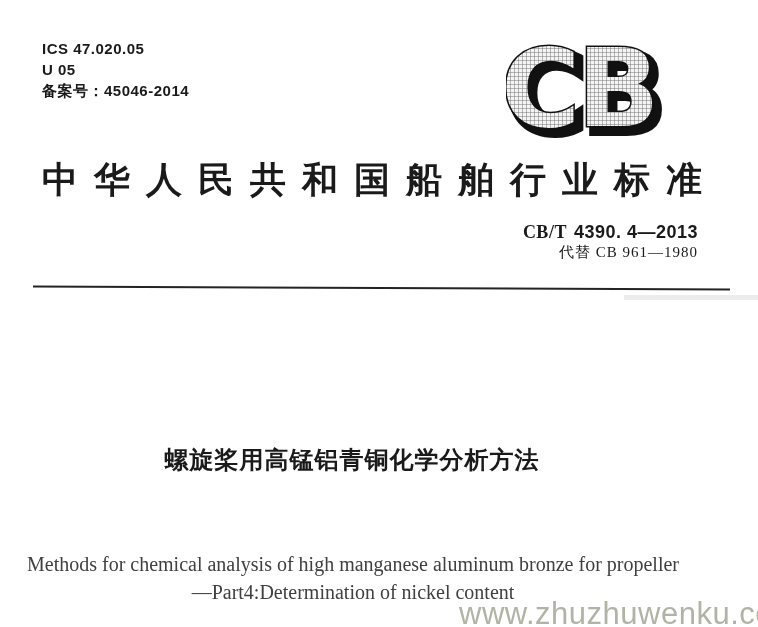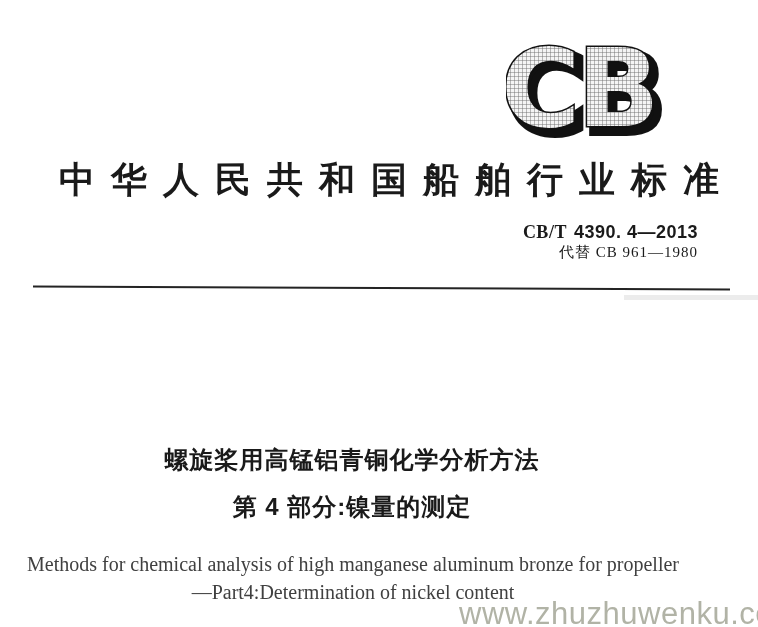--- a/index.html
+++ b/index.html
@@ -35,21 +35,21 @@
     left: 506px;
     top: 40px;
     width: 182px;
     height: 98px;
   }
   .logo svg { display: block; width: 100%; height: 100%; }
 
   
   .std-heading {
     position: absolute;
-    left: 17px;
+    left: 0;
     top: 156px;
     padding-left: 42px;
     font-size: 36px;
     font-weight: bold;
     letter-spacing: 16px;
     white-space: nowrap;
   }
 
   
   .std-block {
@@ -130,20 +130,25 @@
     letter-spacing: 0.5px;
     color: #b1b3a6;
     white-space: nowrap;
   }
 </style>
 </head>
 <body>
 
 <div class="page">
 
+  <div class="meta-block">
+    <div>ICS 47.020.05</div>
+    <div>U 05</div>
+    <div>备案号：45046-2014</div>
+  </div>
 
   <div class="logo">
     <svg viewBox="0 0 182 98">
       <defs>
         <pattern id="hatch" width="4" height="4" patternUnits="userSpaceOnUse">
           <rect width="4" height="4" fill="#f4f4f4"></rect>
           <path d="M0 0H4 M0 0V4" stroke="#6b6b6b" stroke-width="0.9"></path>
         </pattern>
       </defs>
 
@@ -161,21 +166,20 @@
     </div>
     <div class="std-replaces">代替 CB 961—1980</div>
   </div>
 
   <div class="rule"></div>
 
   <div class="artifact"></div>
 
   <div class="title-cn">
     <div>螺旋桨用高锰铝青铜化学分析方法</div>
-    <div>第 4 部分:镍量的测定</div>
   </div>
 
   <div class="title-en">
     <div>Methods for chemical analysis of high manganese aluminum bronze for propeller</div>
     <div>—Part4:Determination of nickel content</div>
   </div>
 
   <div class="watermark">www.zhuzhuwenku.com</div>
 
 </div>

